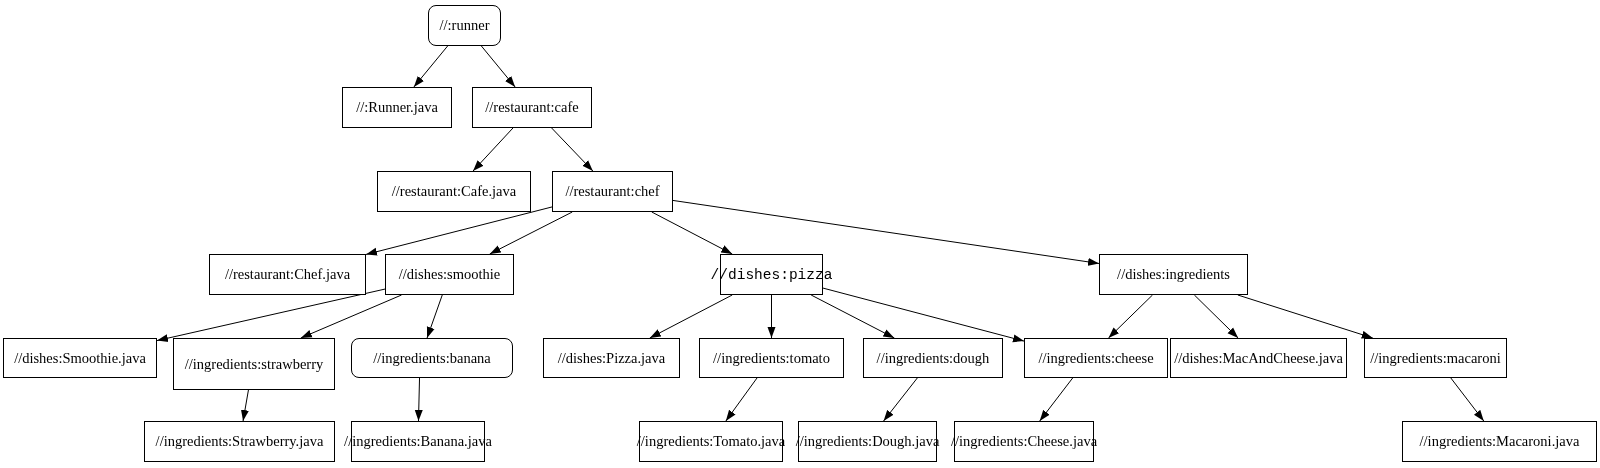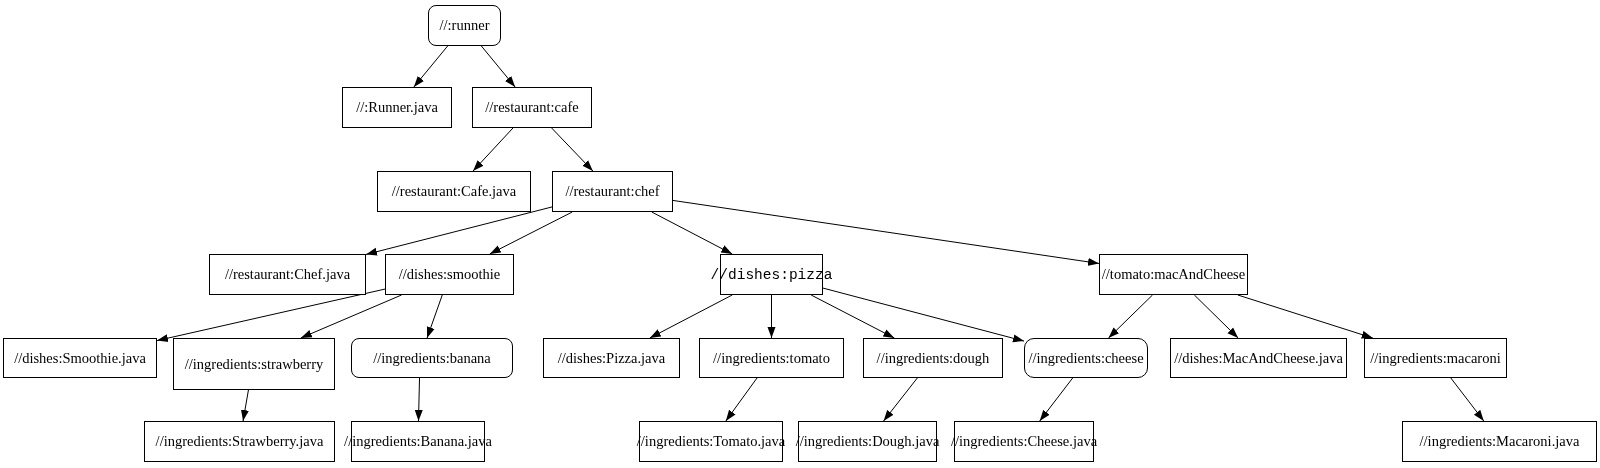--- a/index.html
+++ b/index.html
@@ -72,28 +72,28 @@
     </svg>
 
   <div class="node" style="left: 428px; top: 5px; width: 73px; height: 41px; border-radius: 8px;">//:runner</div>
   <div class="node" style="left: 342px; top: 87px; width: 110px; height: 41px;">//:Runner.java</div>
   <div class="node" style="left: 472px; top: 87px; width: 120px; height: 41px;">//restaurant:cafe</div>
   <div class="node" style="left: 377px; top: 171px; width: 154px; height: 41px;">//restaurant:Cafe.java</div>
   <div class="node" style="left: 552px; top: 171px; width: 121px; height: 41px;">//restaurant:chef</div>
   <div class="node" style="left: 209px; top: 254px; width: 157px; height: 41px;">//restaurant:Chef.java</div>
   <div class="node" style="left: 385px; top: 254px; width: 129px; height: 41px;">//dishes:smoothie</div>
   <div class="node" style="left: 720px; top: 254px; width: 103px; height: 41px; font-family: Liberation Mono, monospace;">//dishes:pizza</div>
-  <div class="node" style="left: 1099px; top: 254px; width: 149px; height: 41px;">//tomato:macAndCheese</div>
+  <div class="node" style="left: 1099px; top: 254px; width: 149px; height: 41px;">//dishes:ingredients</div>
   <div class="node" style="left: 3px; top: 338px; width: 154px; height: 40px;">//dishes:Smoothie.java</div>
   <div class="node" style="left: 173px; top: 338px; width: 162px; height: 52px;">//ingredients:strawberry</div>
   <div class="node" style="left: 351px; top: 338px; width: 162px; height: 40px; border-radius: 8px;">//ingredients:banana</div>
   <div class="node" style="left: 543px; top: 338px; width: 137px; height: 40px;">//dishes:Pizza.java</div>
   <div class="node" style="left: 699px; top: 338px; width: 145px; height: 40px;">//ingredients:tomato</div>
   <div class="node" style="left: 863px; top: 338px; width: 140px; height: 40px;">//ingredients:dough</div>
-  <div class="node" style="left: 1024px; top: 338px; width: 124px; height: 40px; border-radius: 10px;">//ingredients:cheese</div>
+  <div class="node" style="left: 1024px; top: 338px; width: 144px; height: 40px;">//ingredients:cheese</div>
   <div class="node" style="left: 1170px; top: 338px; width: 177px; height: 40px;">//dishes:MacAndCheese.java</div>
   <div class="node" style="left: 1364px; top: 338px; width: 143px; height: 40px;">//ingredients:macaroni</div>
   <div class="node" style="left: 144px; top: 421px; width: 191px; height: 41px;">//ingredients:Strawberry.java</div>
   <div class="node" style="left: 351px; top: 421px; width: 134px; height: 41px;">//ingredients:Banana.java</div>
   <div class="node" style="left: 639px; top: 421px; width: 144px; height: 41px;">//ingredients:Tomato.java</div>
   <div class="node" style="left: 798px; top: 421px; width: 139px; height: 41px;">//ingredients:Dough.java</div>
   <div class="node" style="left: 954px; top: 421px; width: 140px; height: 41px;">//ingredients:Cheese.java</div>
   <div class="node" style="left: 1402px; top: 421px; width: 195px; height: 41px;">//ingredients:Macaroni.java</div>
 </div>
 

